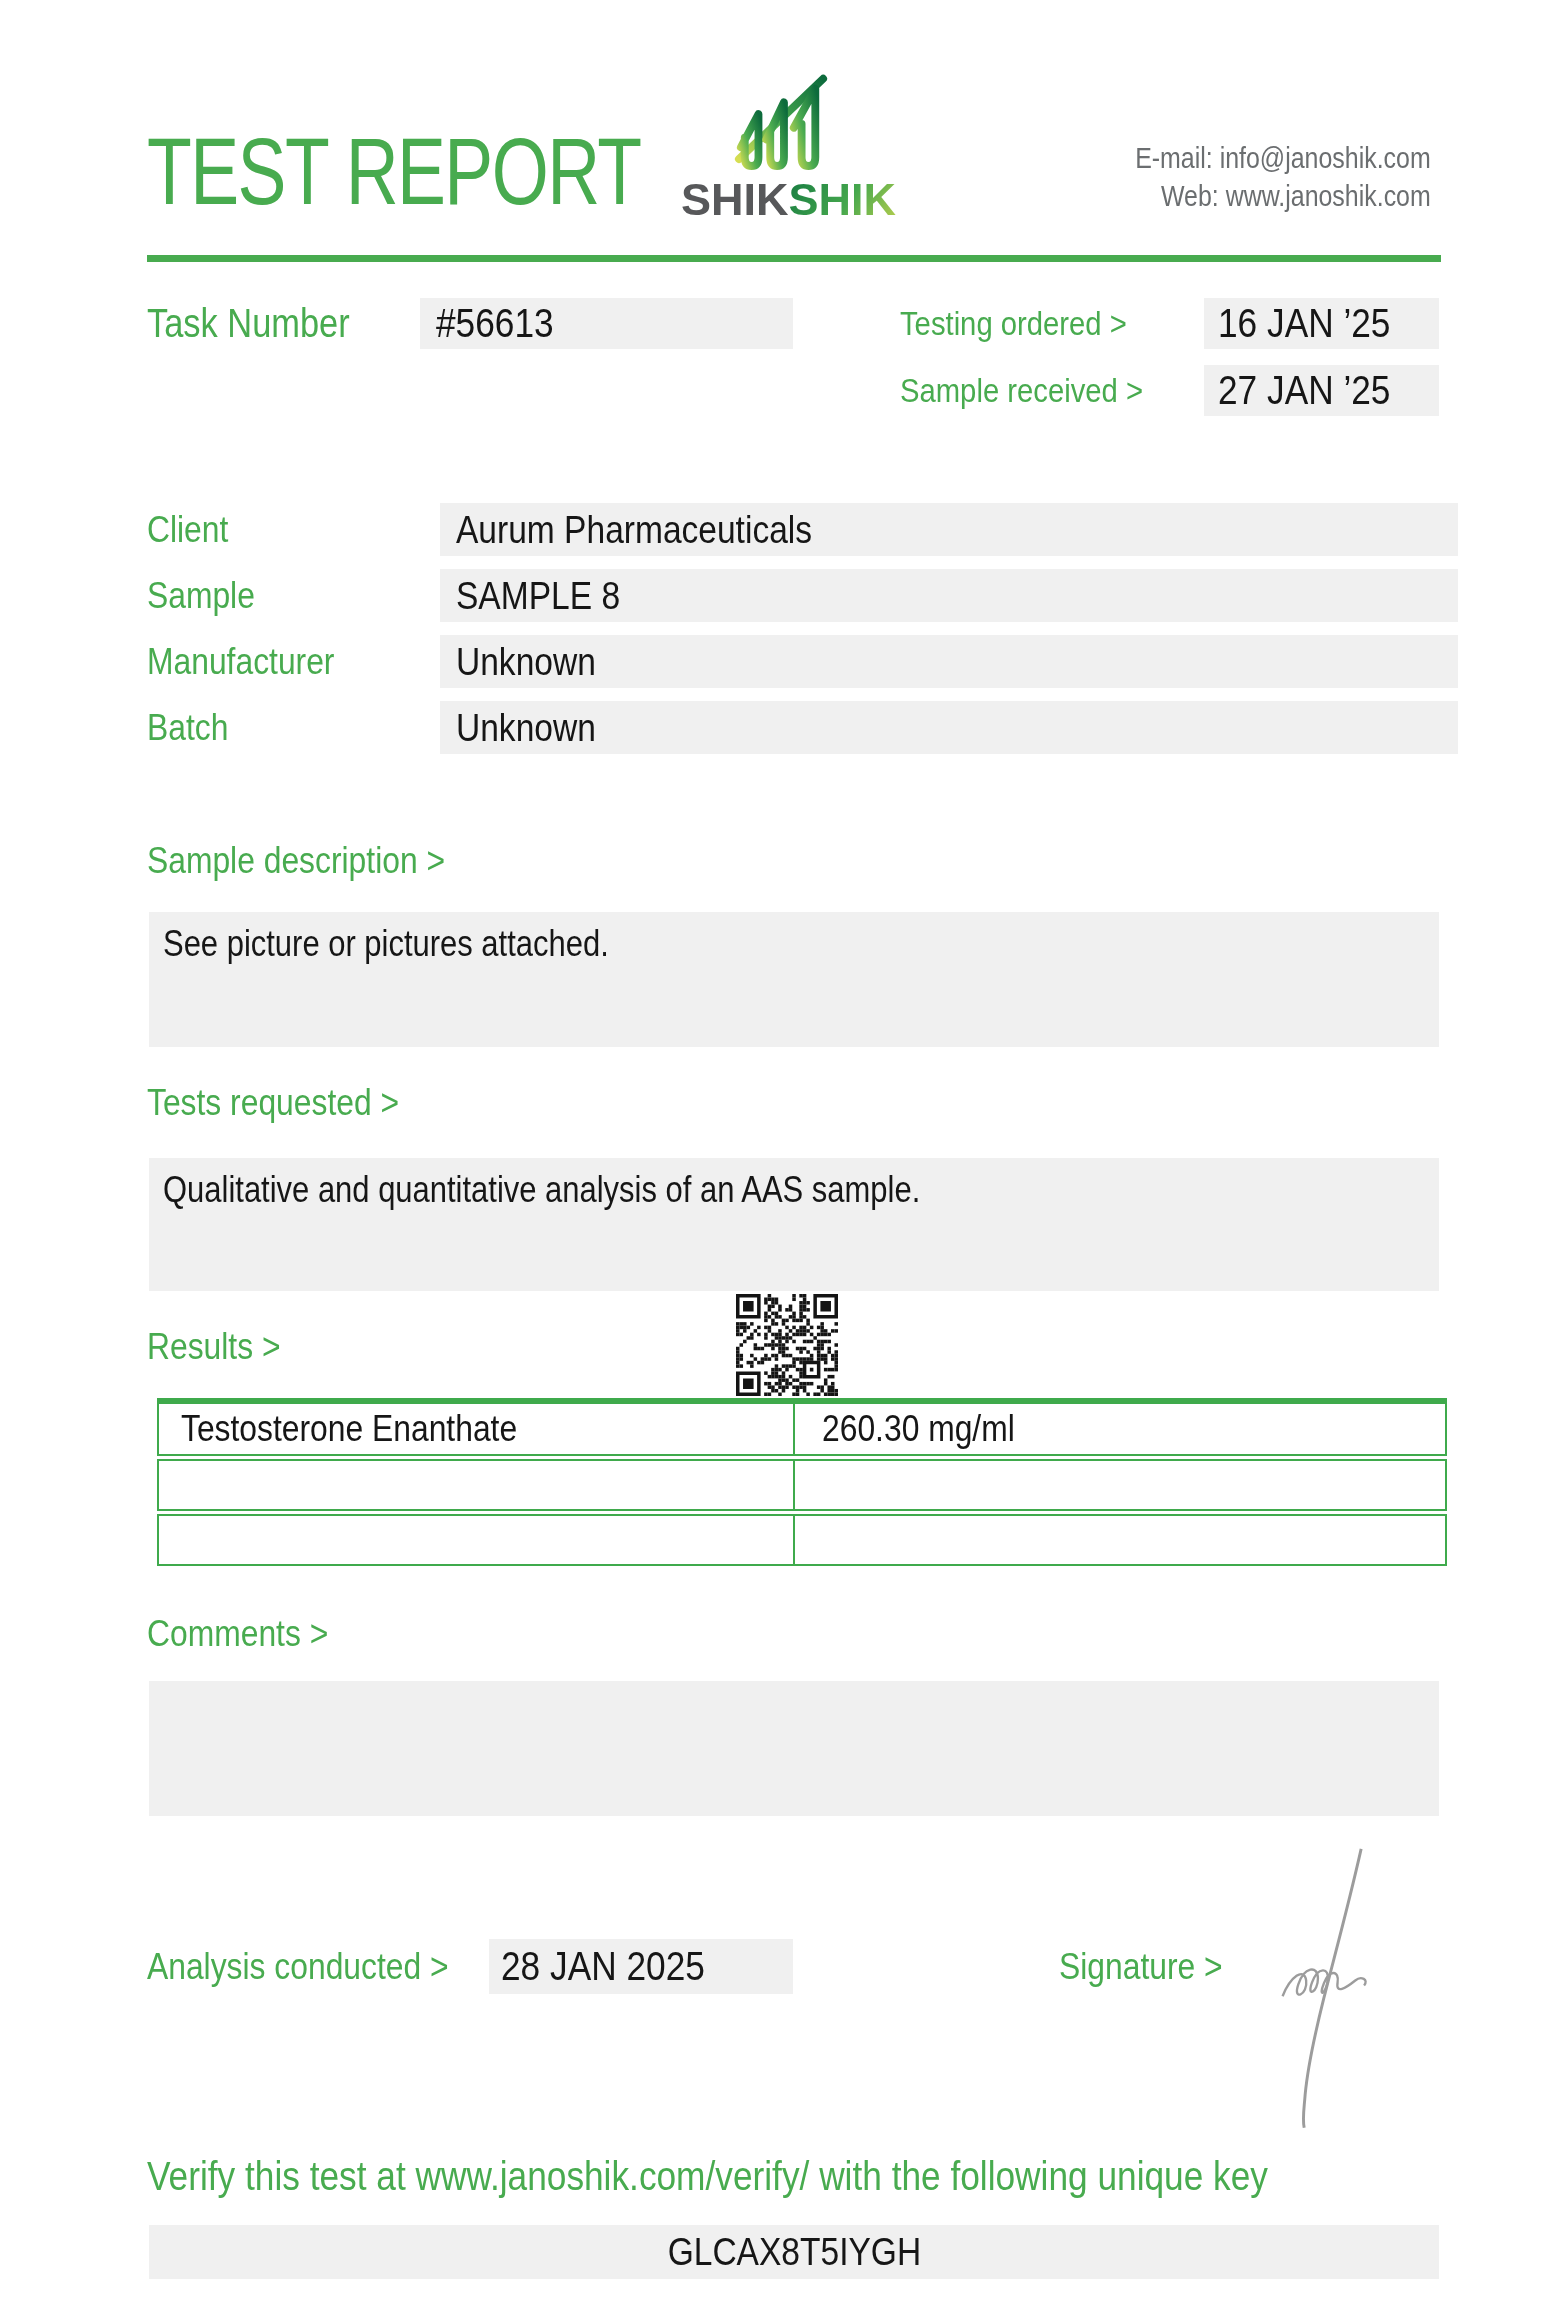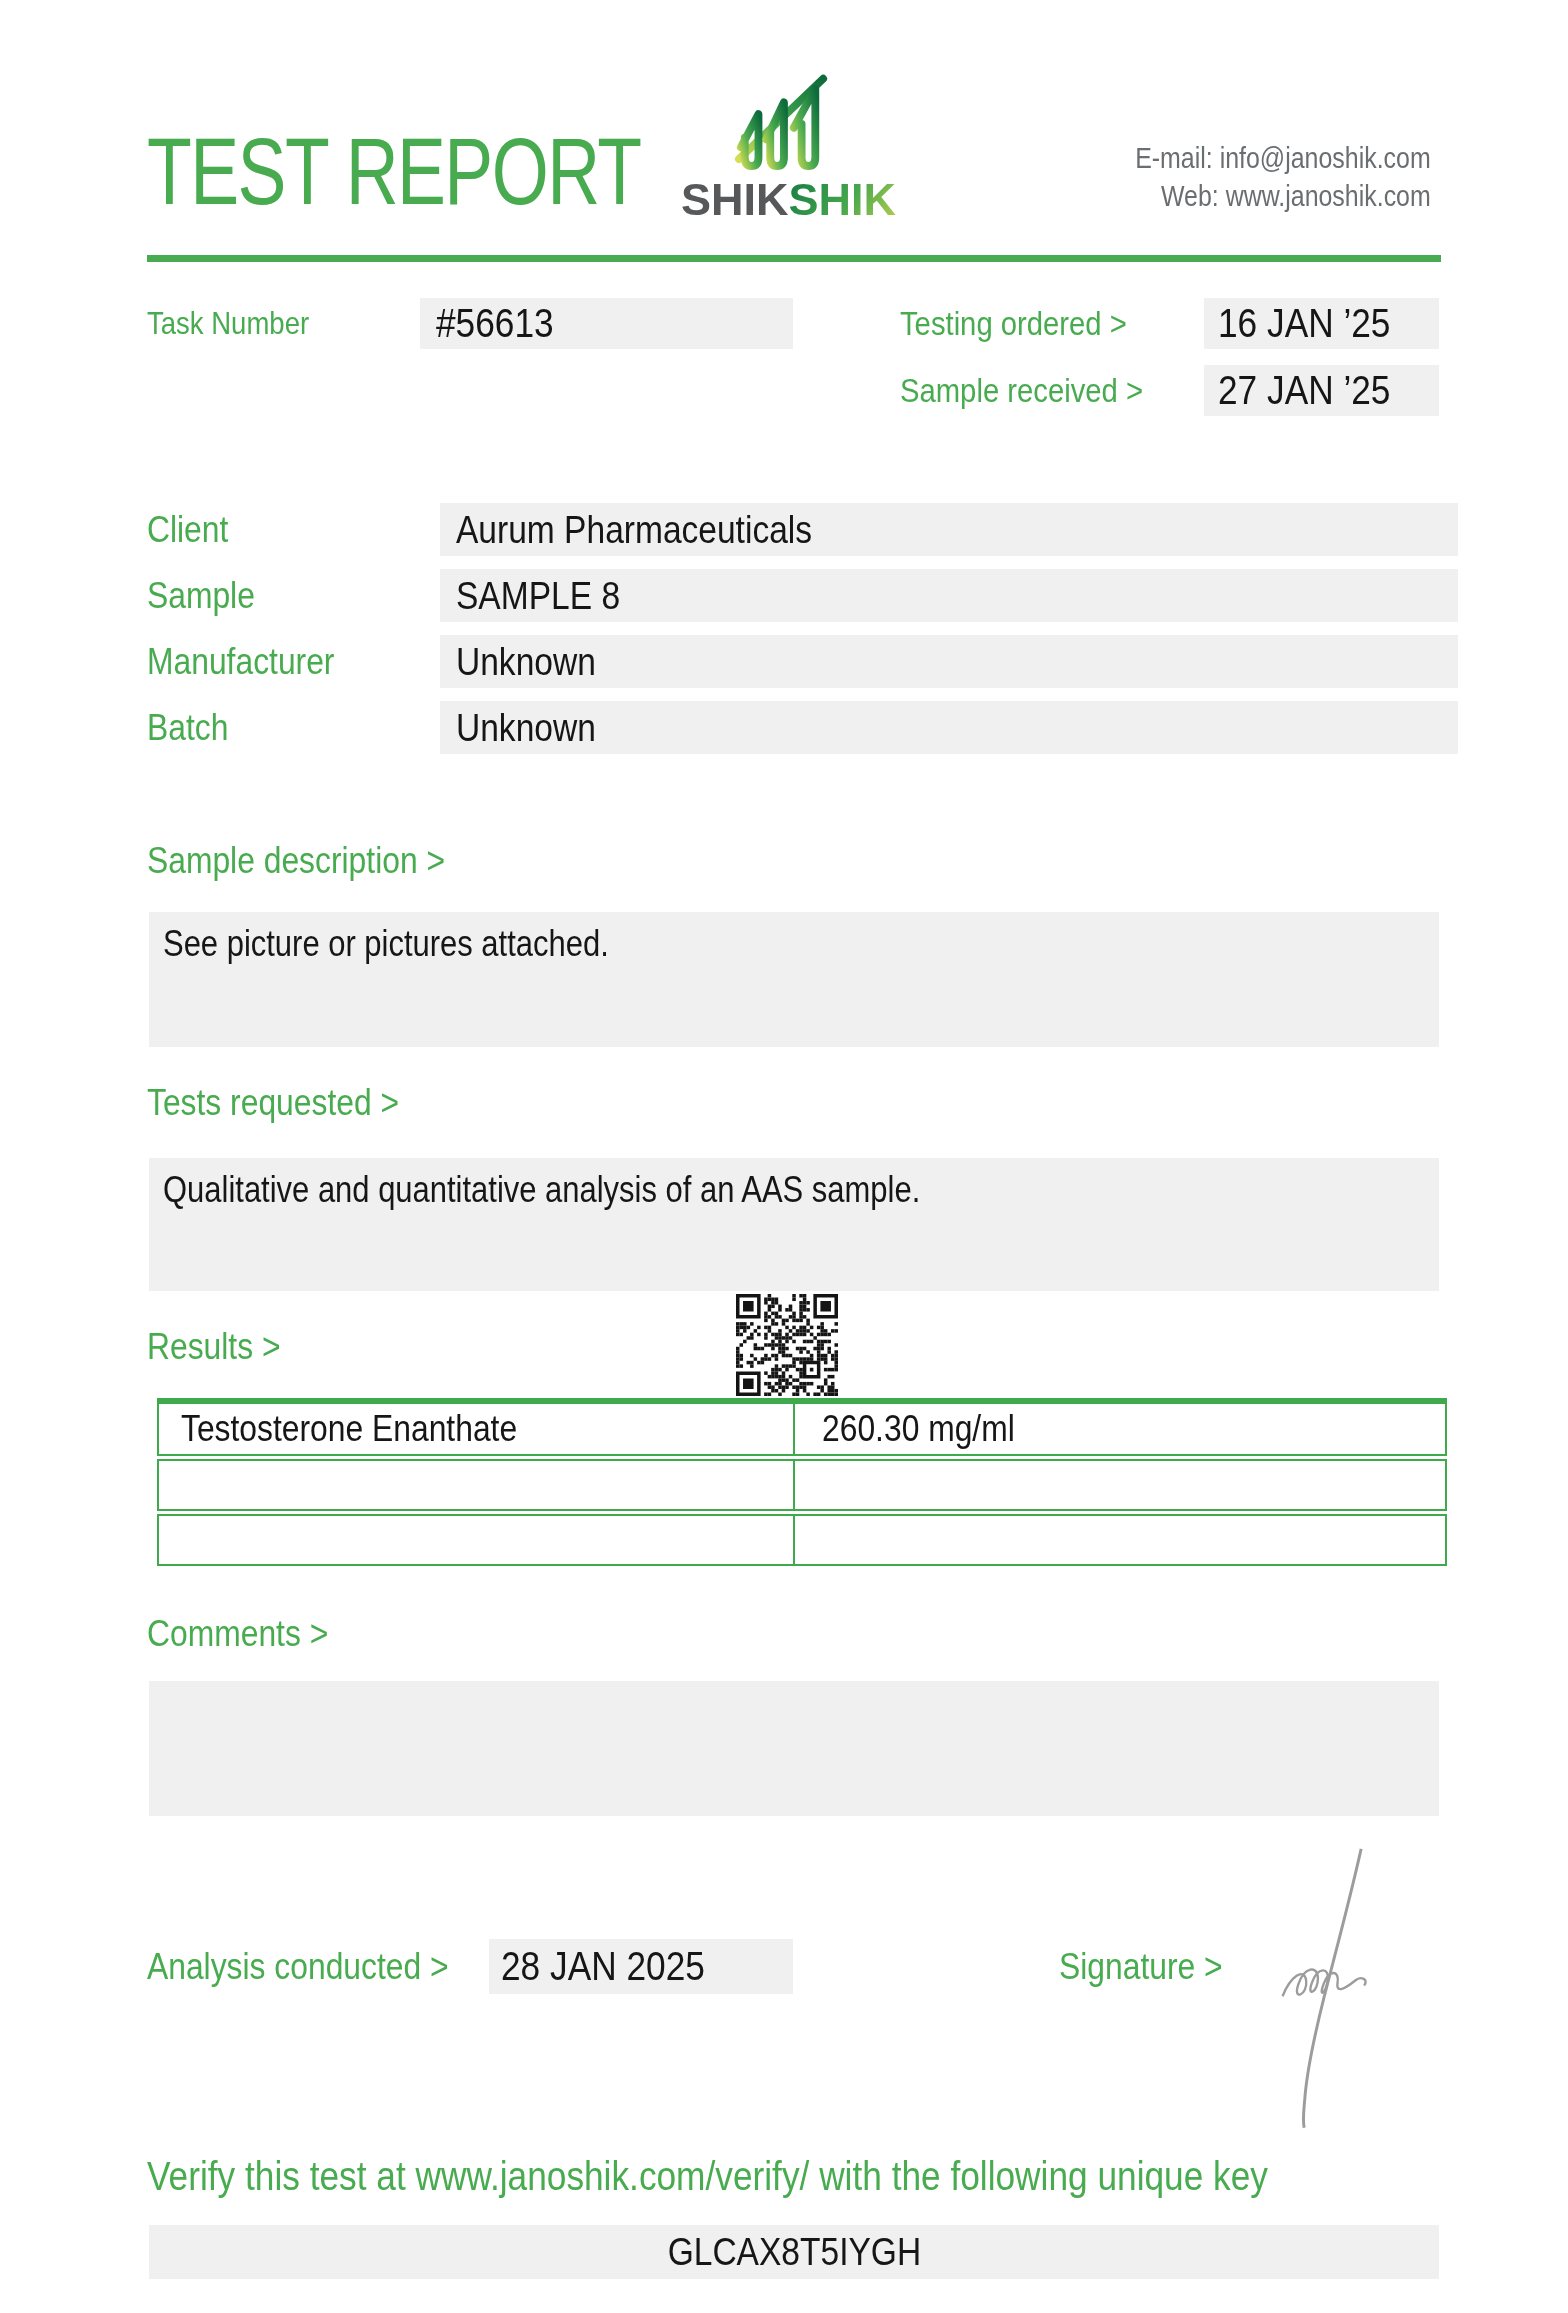--- a/index.html
+++ b/index.html
@@ -28,21 +28,21 @@
   .logo-word .shik{color:#3f9e47;}
   @supports ((-webkit-background-clip:text) or (background-clip:text)){
     .logo-word .shik{background:linear-gradient(125deg,#157a41 0%,#45a74d 55%,#b8cf4e 100%);-webkit-background-clip:text;background-clip:text;color:transparent;}
   }
 
   .contact{position:absolute;right:137px;top:139px;text-align:right;color:var(--contact-gray);font-size:29px;line-height:38px;}
 
   .rule{position:absolute;left:147px;top:255px;width:1294px;height:6.9px;background:var(--accent-green);}
 
   .green-label{color:var(--accent-green);}
-  .lbl{position:absolute;font-size:32px;}
+  .lbl{position:absolute;font-size:40px;}
   .graybox{position:absolute;background:var(--box-gray);color:var(--text-dark);}
   .valtext{font-size:41px;color:var(--text-dark);}
 
   .task-label{left:147px;top:298px;height:51px;line-height:51px;}
   .task-box{left:420px;top:298px;width:373px;height:51px;line-height:51px;padding-left:15.7px;}
   .to-label{left:900px;top:298px;height:51px;line-height:51px;font-size:34px;}
   .to-box{left:1204px;top:298px;width:235px;height:51px;line-height:51px;padding-left:13.7px;}
   .sr-label{left:900px;top:365px;height:51px;line-height:51px;font-size:34px;}
   .sr-box{left:1204px;top:365px;width:235px;height:51px;line-height:51px;padding-left:13.7px;}
 

